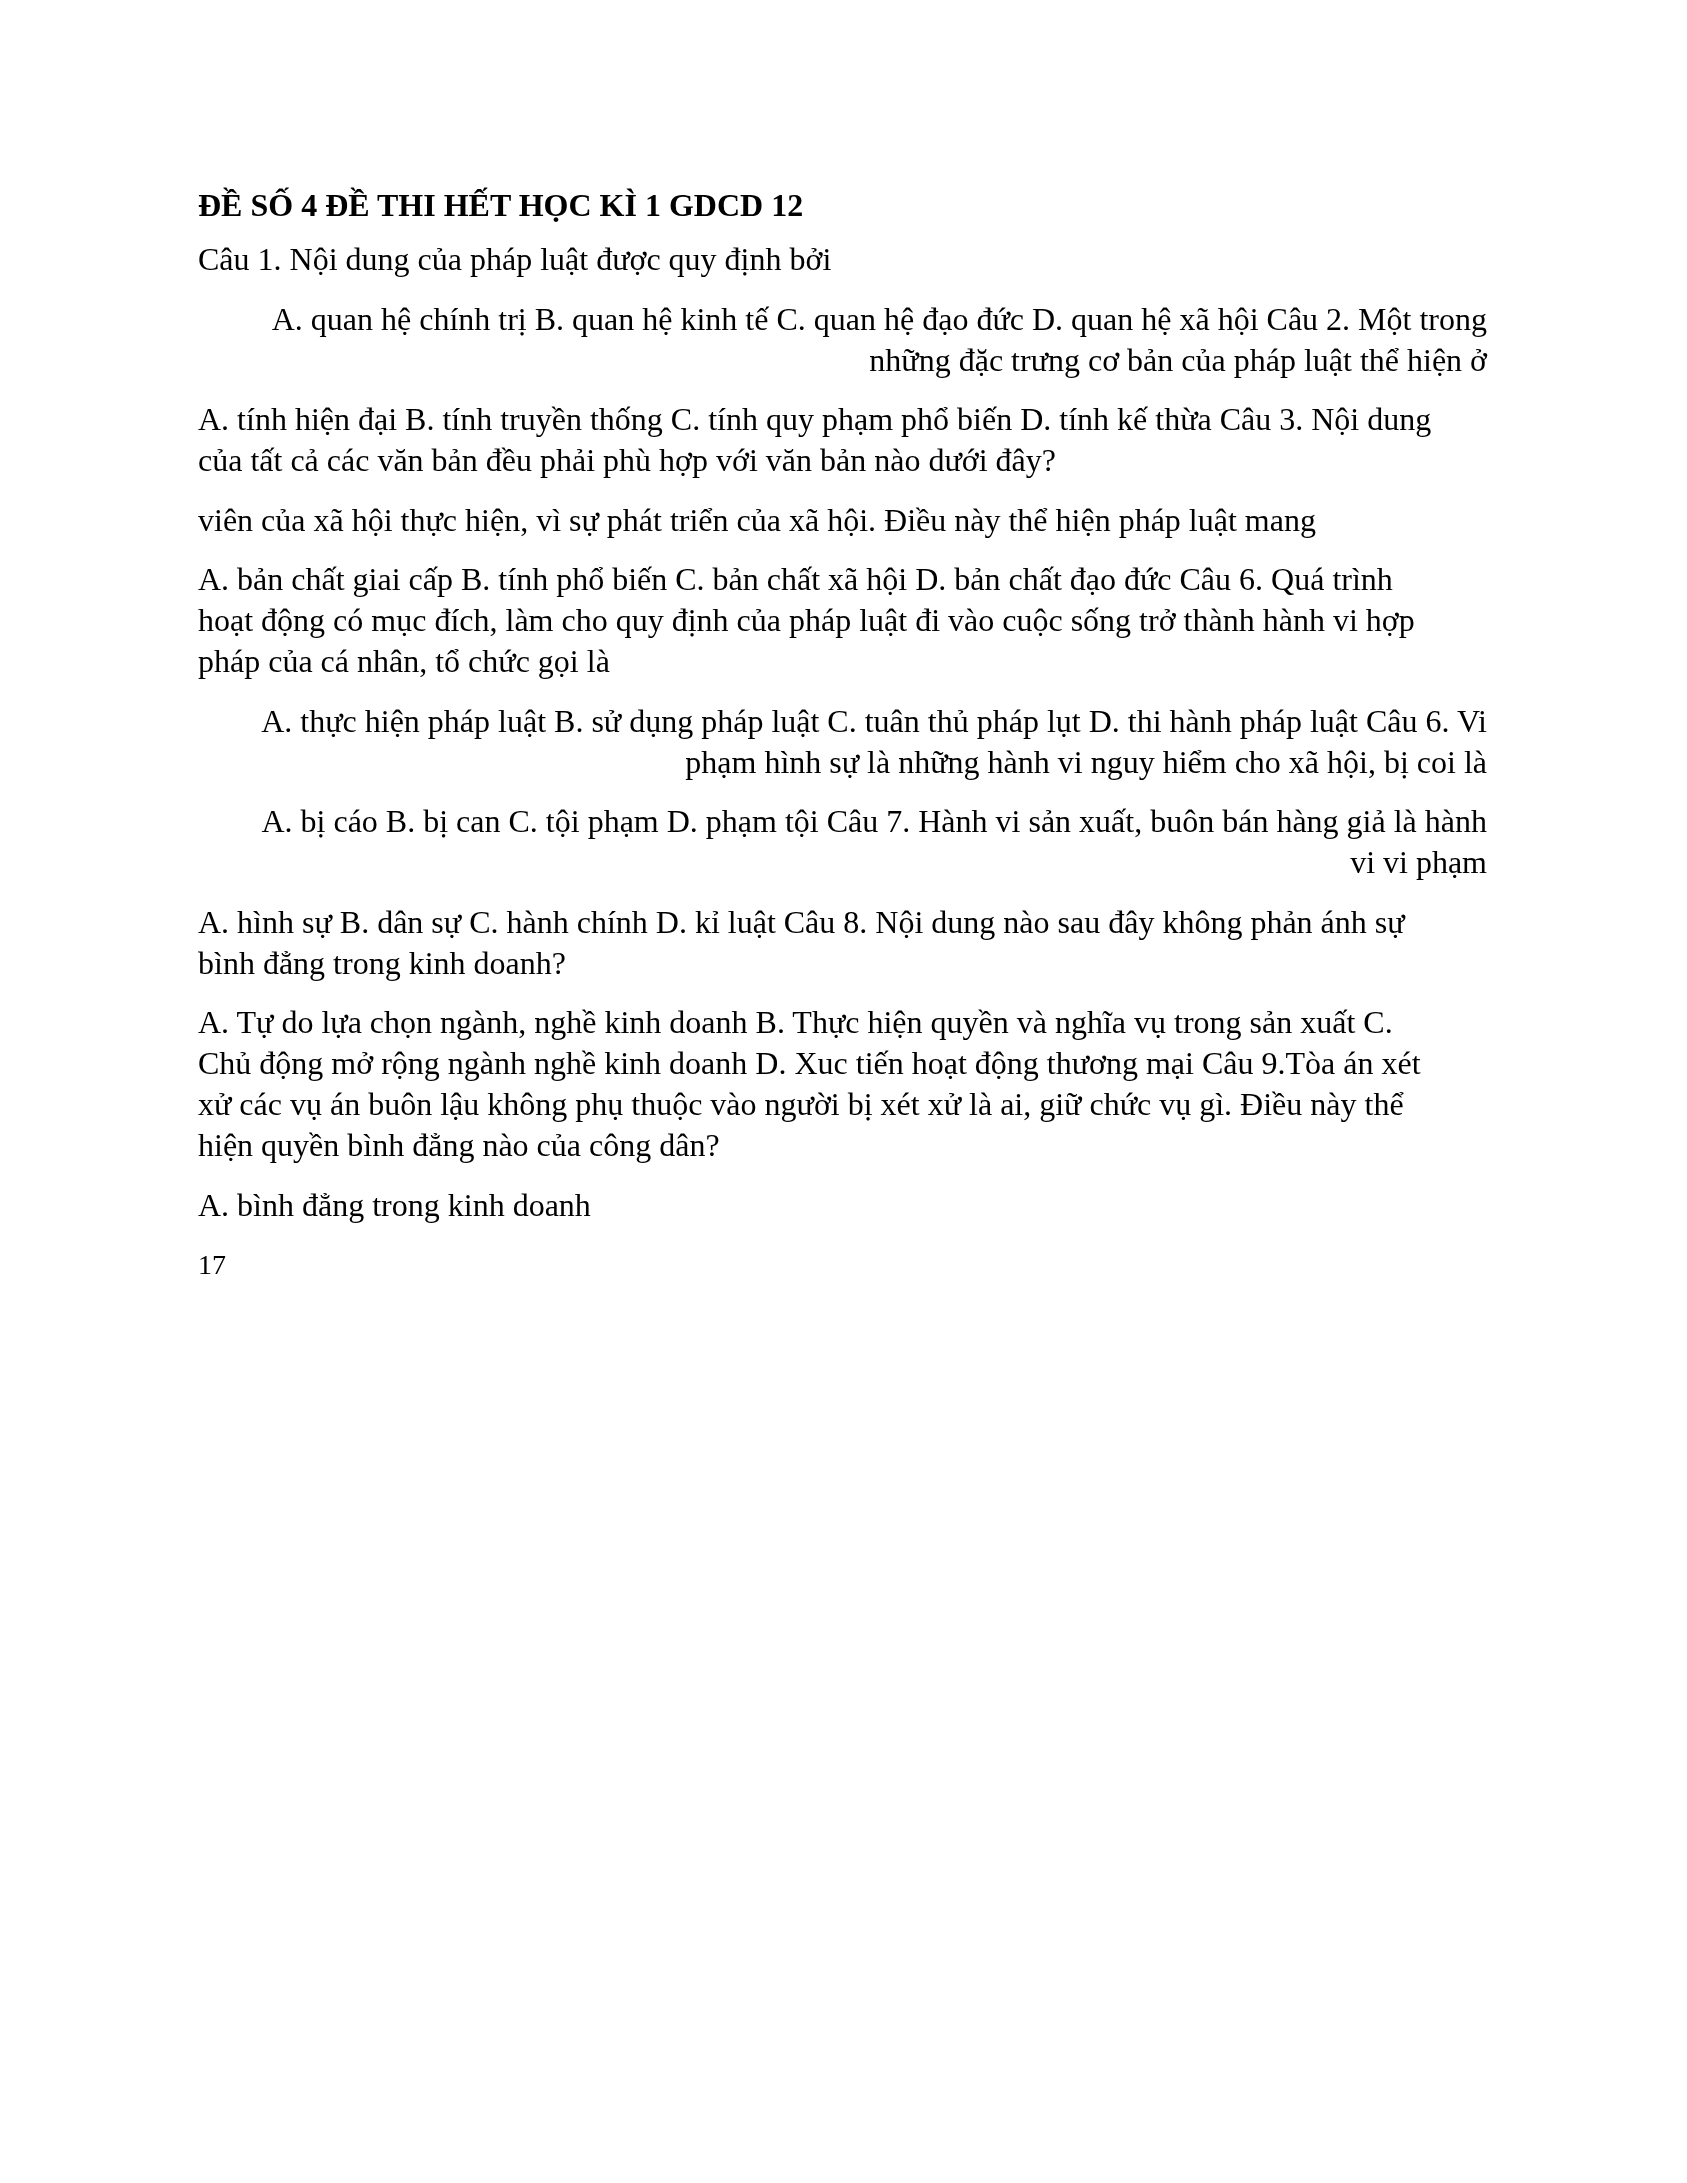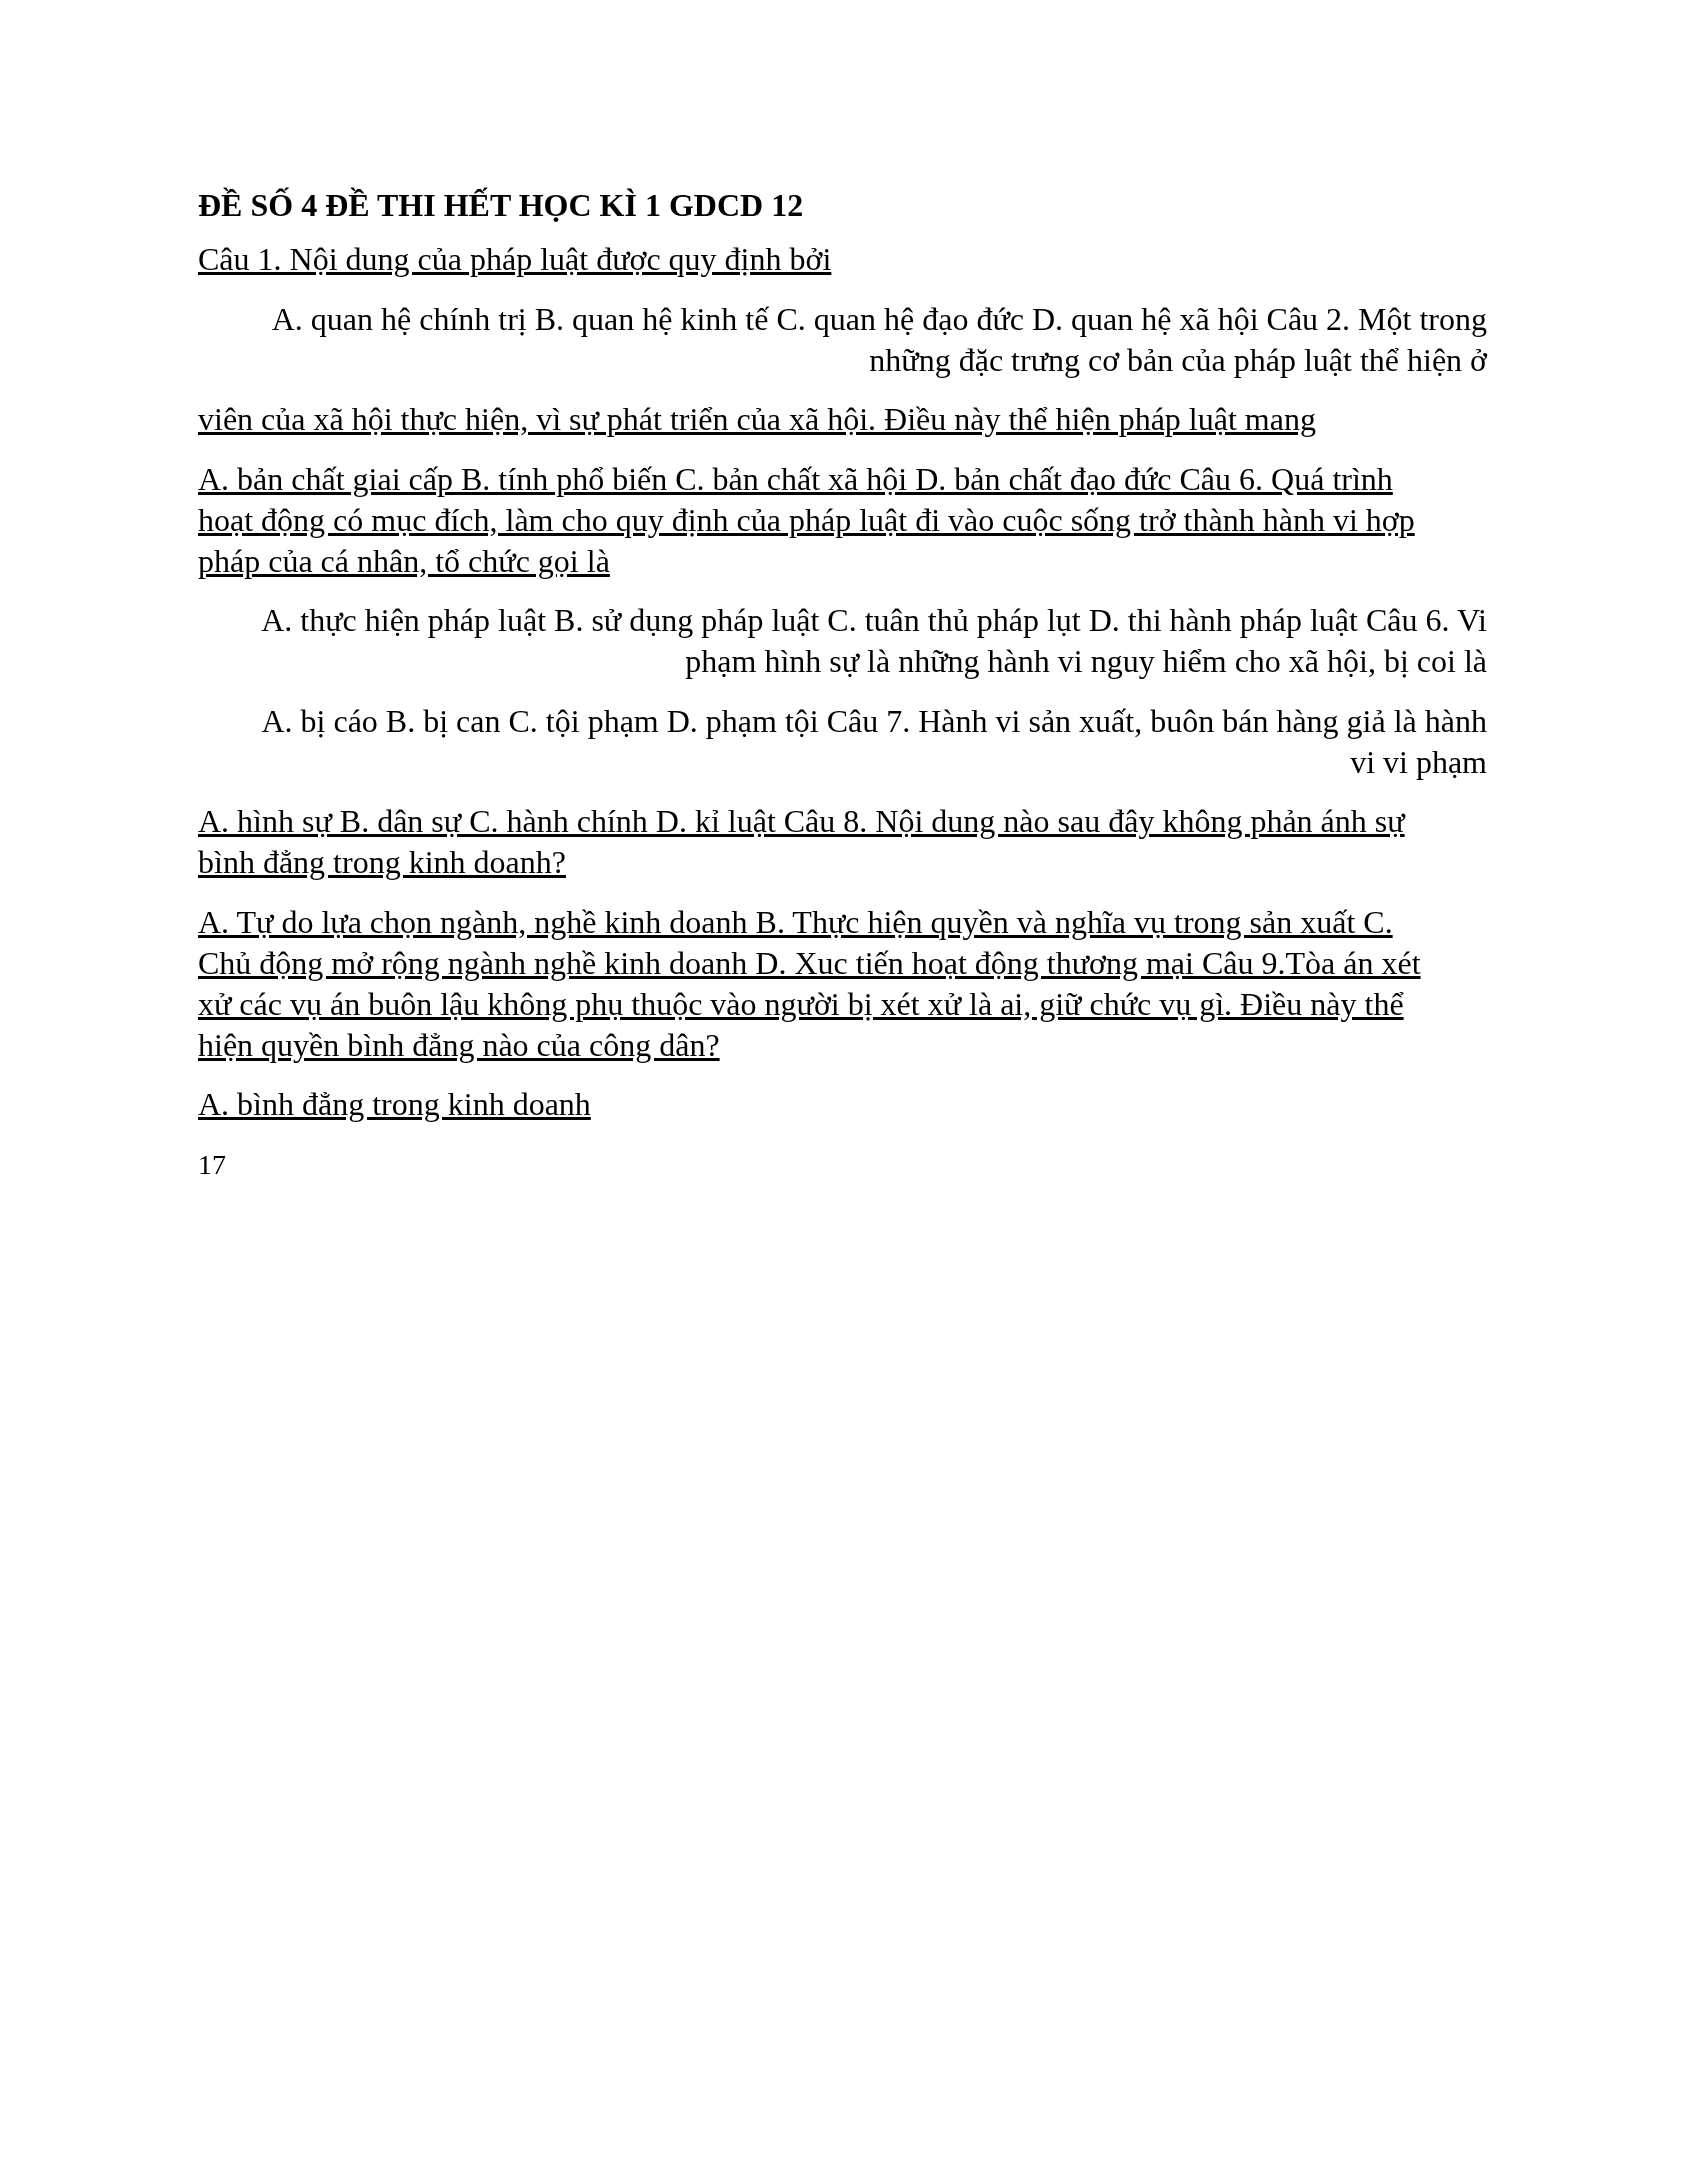--- a/index.html
+++ b/index.html
@@ -32,21 +32,21 @@
     font-weight: bold;
     margin: 0 0 13.2px 0;
     white-space: nowrap;
     text-align: left;
   }
   .para {
     font-size: 32px;
     line-height: 41px;
     margin: 0 0 18.5px 0;
   }
-  .para.align-left  { text-align: left; text-decoration: underline; }
+  .para.align-left  { text-align: left; }
   .para.align-right { text-align: right; }
   .line {
     white-space: nowrap;
   }
   .page-number {
     font-size: 28px;
     line-height: 41px;
     margin-top: 0;
     text-align: left;
   }
@@ -57,20 +57,24 @@
 <div class="page">
   <div class="content">
     <h1 class="doc-title">ĐỀ SỐ 4 ĐỀ THI HẾT HỌC KÌ 1 GDCD 12</h1>
     <div id="paragraphs">
         <div class="para align-left">
           <div class="line">Câu 1. Nội dung của pháp luật được quy định bởi</div>
         </div>
         <div class="para align-right">
           <div class="line">A. quan hệ chính trị B. quan hệ kinh tế C. quan hệ đạo đức D. quan hệ xã hội Câu 2. Một trong</div>
           <div class="line">những đặc trưng cơ bản của pháp luật thể hiện ở</div>
+        </div>
+        <div class="para align-left">
+          <div class="line">A. tính hiện đại B. tính truyền thống C. tính quy phạm phổ biến D. tính kế thừa Câu 3. Nội dung</div>
+          <div class="line">của tất cả các văn bản đều phải phù hợp với văn bản nào dưới đây?</div>
         </div>
         <div class="para align-left">
           <div class="line">viên của xã hội thực hiện, vì sự phát triển của xã hội. Điều này thể hiện pháp luật mang</div>
         </div>
         <div class="para align-left">
           <div class="line">A. bản chất giai cấp B. tính phổ biến C. bản chất xã hội D. bản chất đạo đức Câu 6. Quá trình</div>
           <div class="line">hoạt động có mục đích, làm cho quy định của pháp luật đi vào cuộc sống trở thành hành vi hợp</div>
           <div class="line">pháp của cá nhân, tổ chức gọi là</div>
         </div>
         <div class="para align-right">

